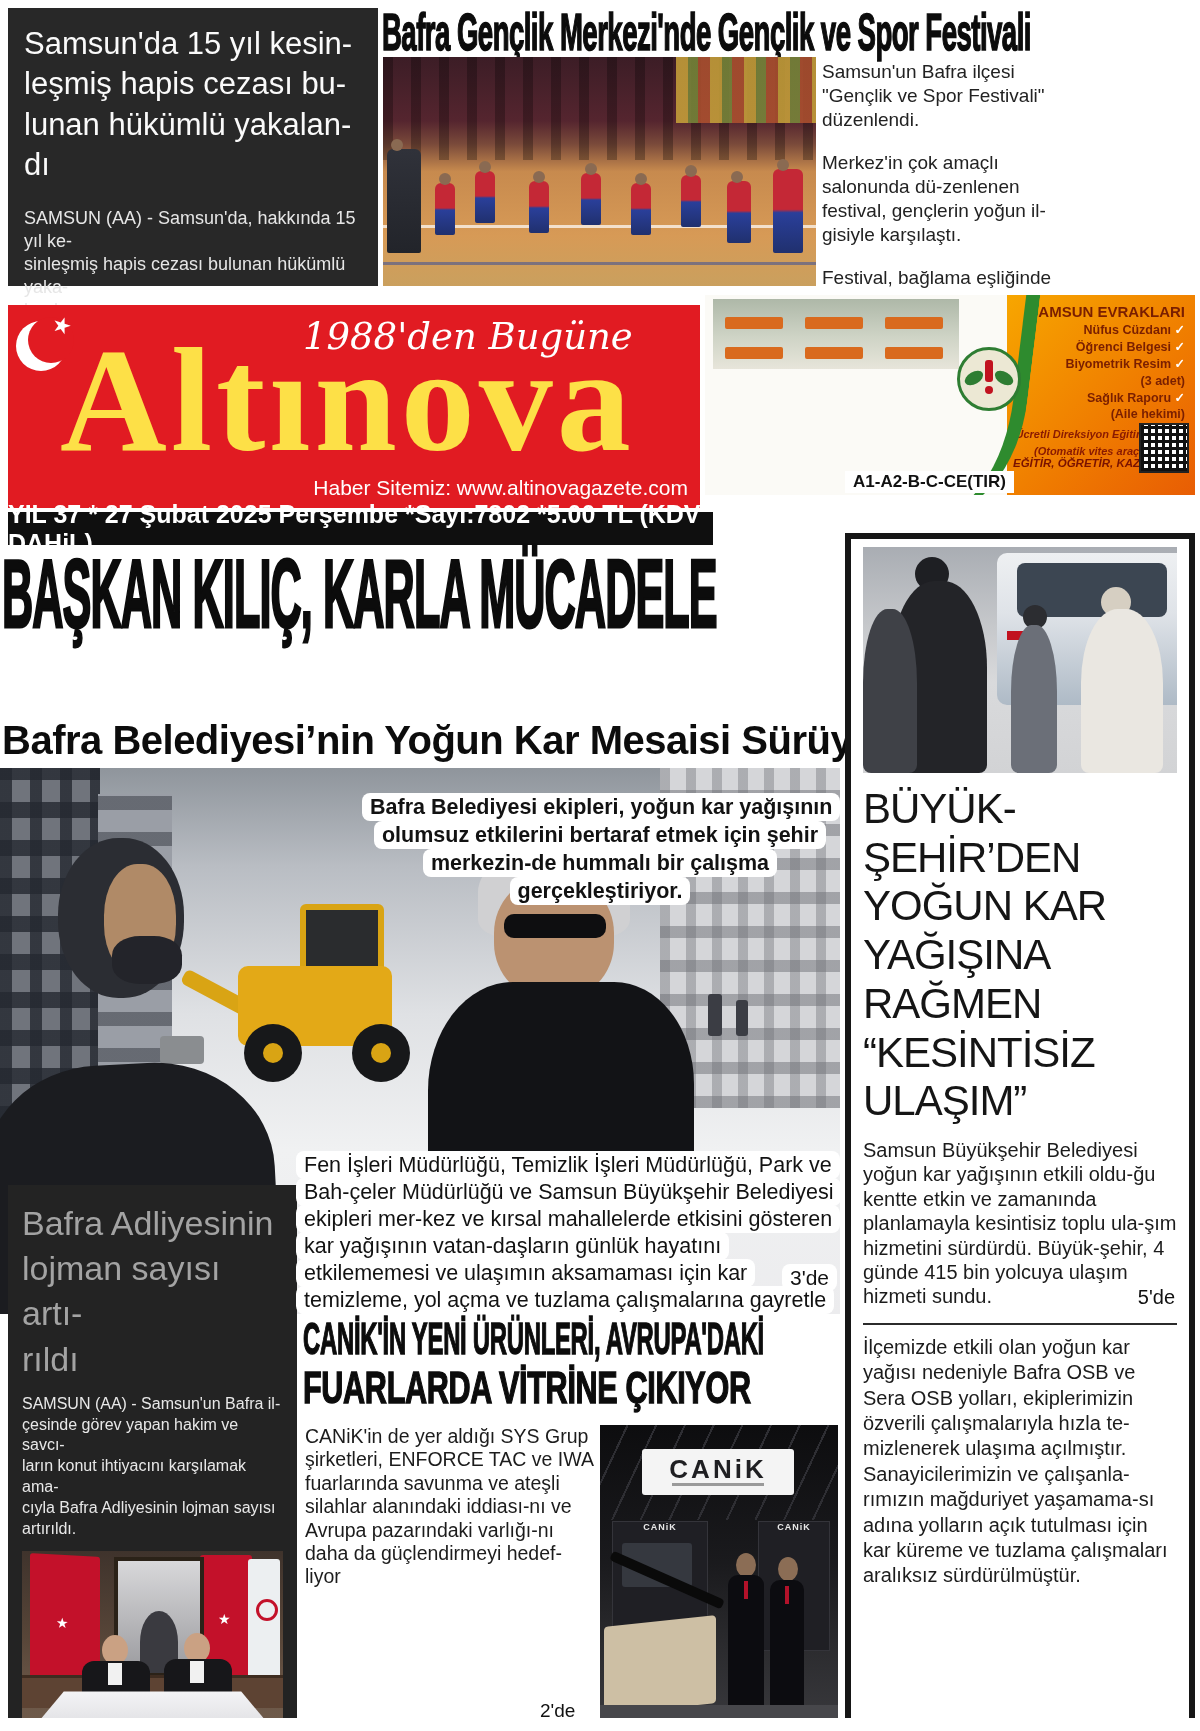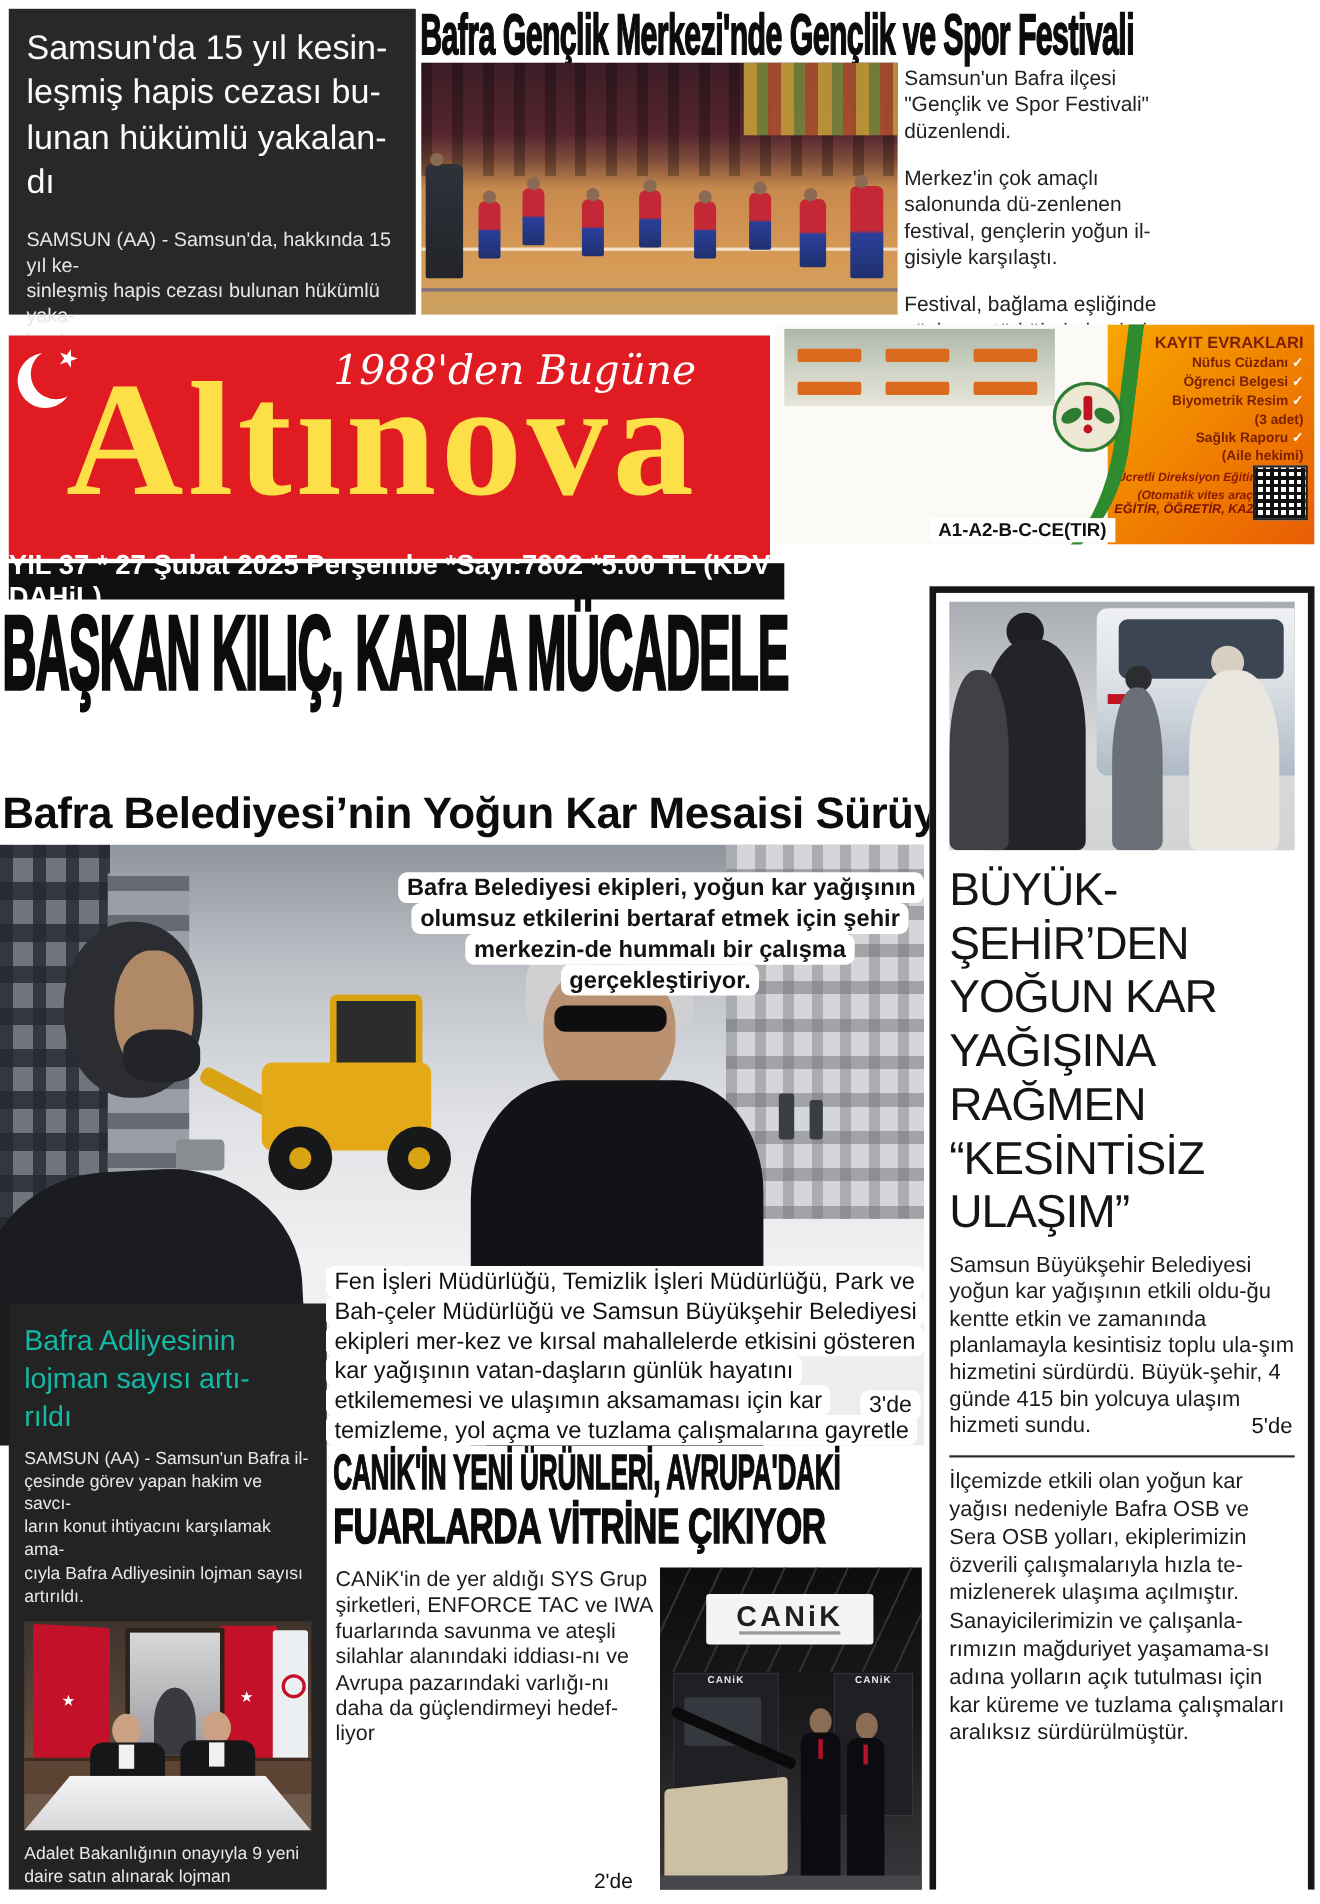--- a/index.html
+++ b/index.html
@@ -126,21 +126,21 @@
   .chipwrap{position:absolute;z-index:5;}
   .chip{display:inline;background:#fff;color:#121212;padding:2px 8px;border-radius:8px;
         -webkit-box-decoration-break:clone;box-decoration-break:clone;}
   .cap-top{left:362px;top:26px;width:476px;text-align:center;font-size:21.5px;font-weight:700;line-height:1.3;}
   .cap-bot{left:296px;top:384px;width:540px;text-align:left;font-size:21.5px;font-weight:400;line-height:1.26;}
   .cap-ref{left:782px;top:498px;font-size:21px;font-weight:400;}
 
   
   .adl-box{left:8px;top:1185px;width:289px;height:546px;background:#232323;color:#eee;
            padding:16px 14px;box-sizing:border-box;overflow:hidden;}
-  .adl-head{font-size:26px;line-height:1.33;font-weight:400;color:#14b8a6;}
+  .adl-head{font-size:34px;line-height:1.33;font-weight:400;color:#a3a3a3;}
   .adl-body{font-size:16px;line-height:1.3;margin-top:12px;color:#e8e8e8;}
   .adl-photo{position:relative;width:100%;height:190px;margin-top:12px;
              background:linear-gradient(180deg,#3f332c 0%,#574538 45%,#6b5748 75%,#715c4b 100%);overflow:hidden;}
   .adl-b2wrap{position:relative;margin-top:12px;}
   .fl{position:absolute;top:4px;background:#c3112a;border-radius:3px;}
   .fl .star{position:absolute;color:#fff;font-size:14px;}
   .fl-white{position:absolute;background:#eceff1;border-radius:3px;}
   .fl-white i{position:absolute;left:8px;top:40px;width:16px;height:16px;border:3px solid #c3112a;border-radius:50%;}
   .adl-port{position:absolute;left:92px;top:6px;width:82px;height:112px;border:4px solid #2b2218;
             background:linear-gradient(180deg,#d8d8da,#9a9a9e);}
@@ -240,33 +240,34 @@
   </div>
 
   <div class="abs masthead">
     <div class="crescent">
       <div class="cr-outer"></div>
       <div class="cr-inner"></div>
       <div class="cr-star">★</div>
     </div>
     <div class="mh-tagline">1988'den Bugüne</div>
     <div class="mh-title">Altınova</div>
+    <div class="mh-site">Haber Sitemiz: www.altinovagazete.com</div>
   </div>
 
   <div class="abs ad">
     <div class="ad-bld">
       <i style="left:12px;top:18px;"></i>
       <i style="left:92px;top:18px;"></i>
       <i style="left:172px;top:18px;"></i>
       <i style="left:12px;top:48px;"></i>
       <i style="left:92px;top:48px;"></i>
       <i style="left:172px;top:48px;"></i>
     </div>
     <div class="ad-orange">
-      <div class="ad-docs-title">KAYIT EVRAKLARI</div>
+      <div class="ad-docs-title">SAMSUN EVRAKLARI</div>
       <div class="ad-doc"><span>Nüfus Cüzdanı</span> <span class="ad-check">✓</span></div>
       <div class="ad-doc"><span>Öğrenci Belgesi</span> <span class="ad-check">✓</span></div>
       <div class="ad-doc"><span>Biyometrik Resim</span> <span class="ad-check">✓</span></div>
       <div class="ad-doc">(3 adet)</div>
       <div class="ad-doc"><span>Sağlık Raporu</span> <span class="ad-check">✓</span></div>
       <div class="ad-doc">(Aile hekimi)</div>
       <div class="ad-note">Ücretli Direksiyon Eğitimi Verilir.</div>
       <div class="ad-note">(Otomatik vites araçlar dahil)</div>
       <div class="ad-slogan">EĞİTİR, ÖĞRETİR, KAZANDIRIR</div>
       <div class="ad-qr"></div>

